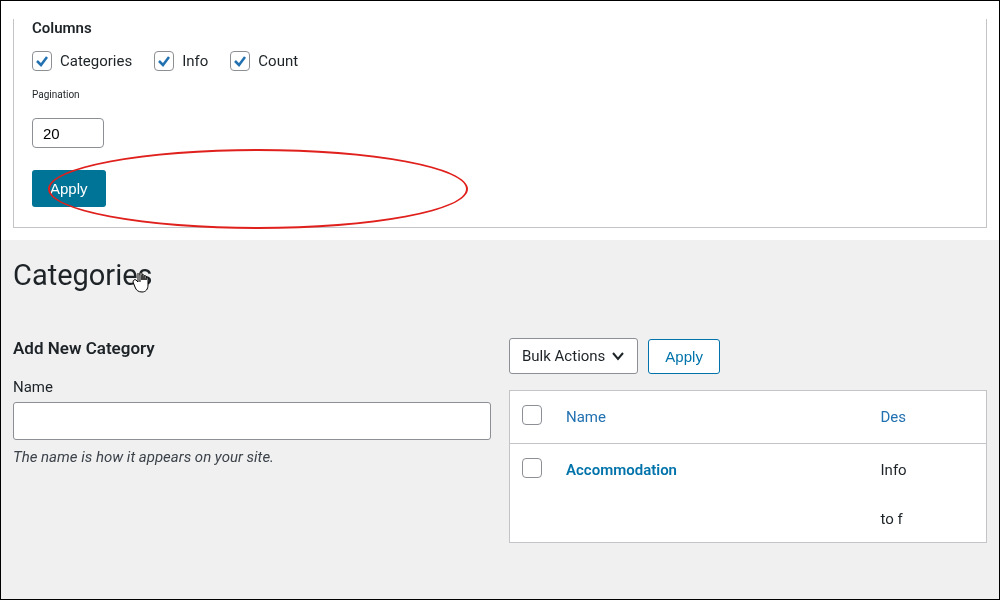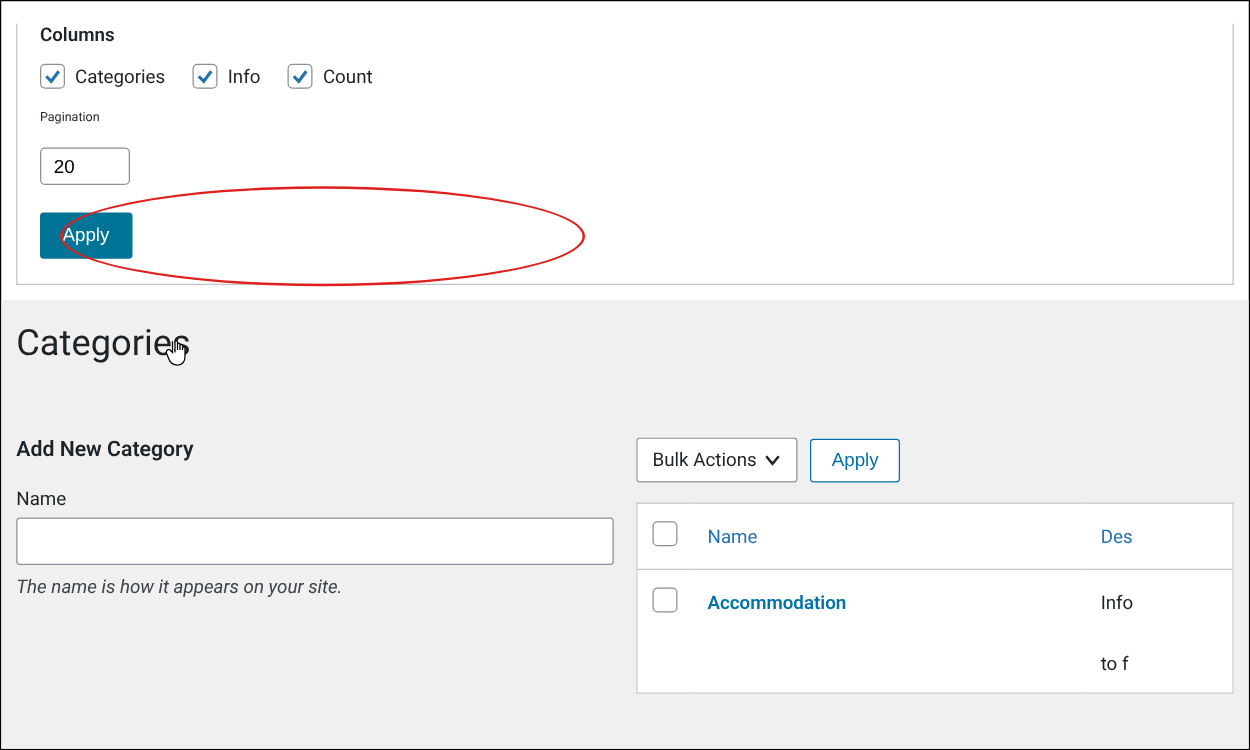--- a/index.html
+++ b/index.html
@@ -102,21 +102,21 @@
     }
     .page-title {
       font-size: 29px;
       font-weight: 400;
       color: #1d2327;
       padding: 18px 0 8px 0;
     }
     .two-col {
       display: flex;
       gap: 18px;
-      margin-top: 50px;
+      margin-top: 38px;
       align-items: flex-start;
     }
     .left-col { flex: 1; max-width: 520px; }
     .right-col { flex: 1; }
     .form-heading {
       font-size: 17px;
       font-weight: 600;
       margin-bottom: 20px;
     }
     .field-label {

